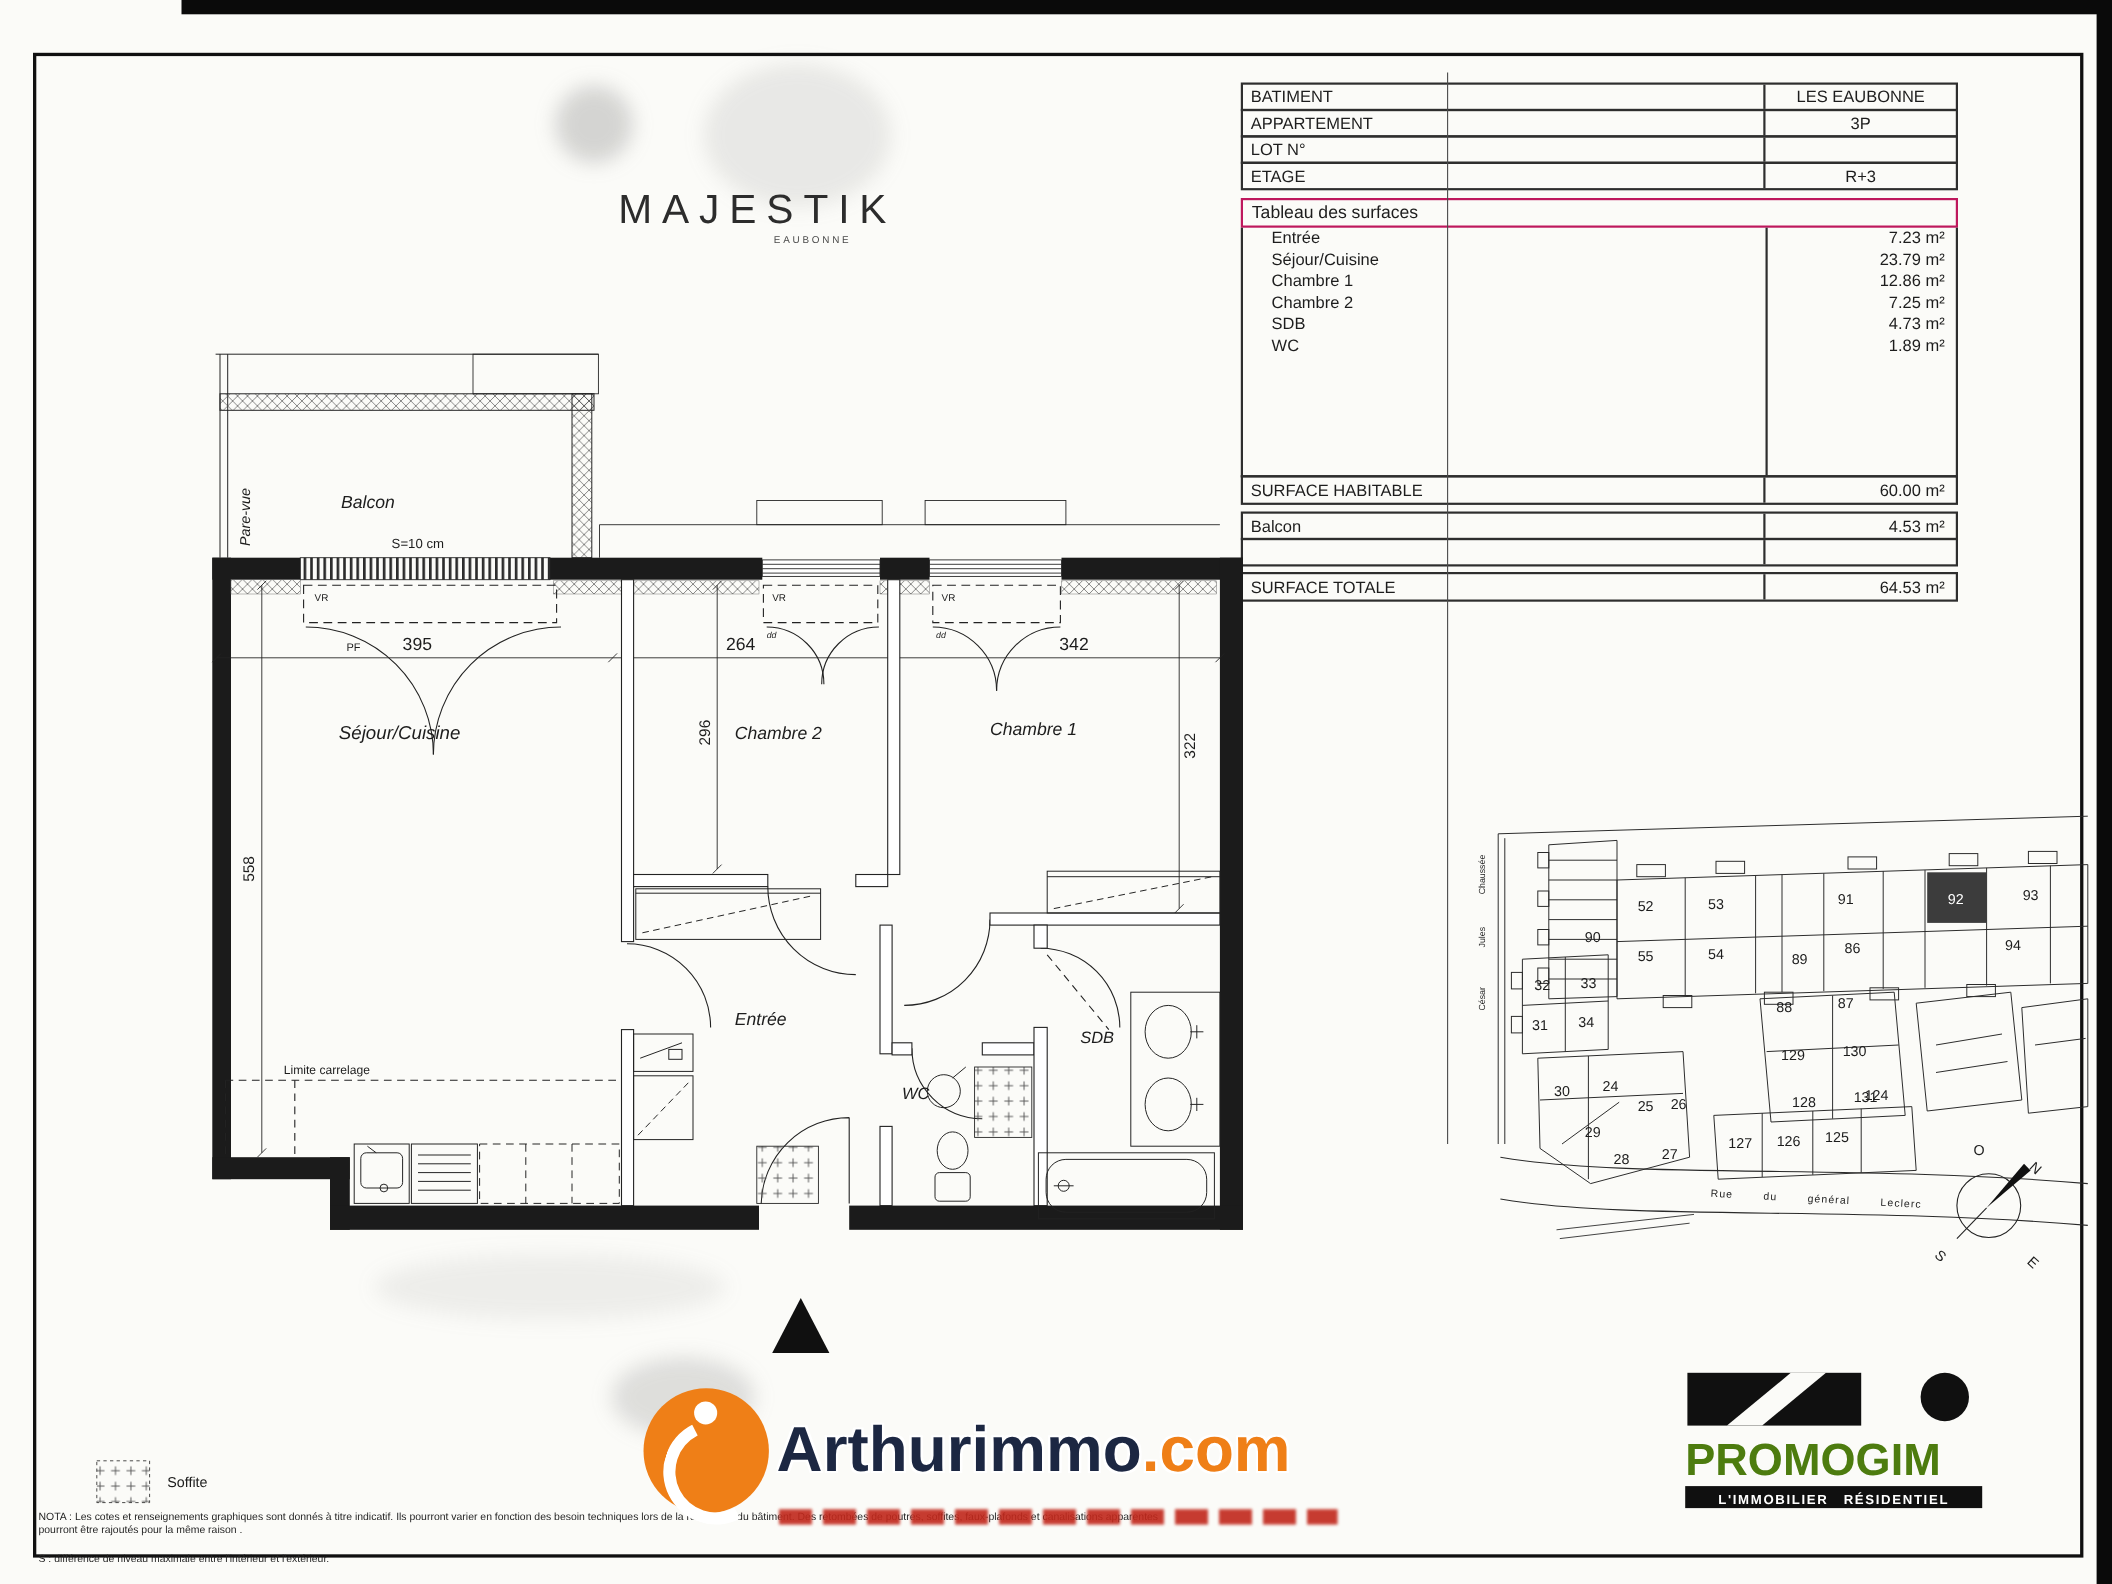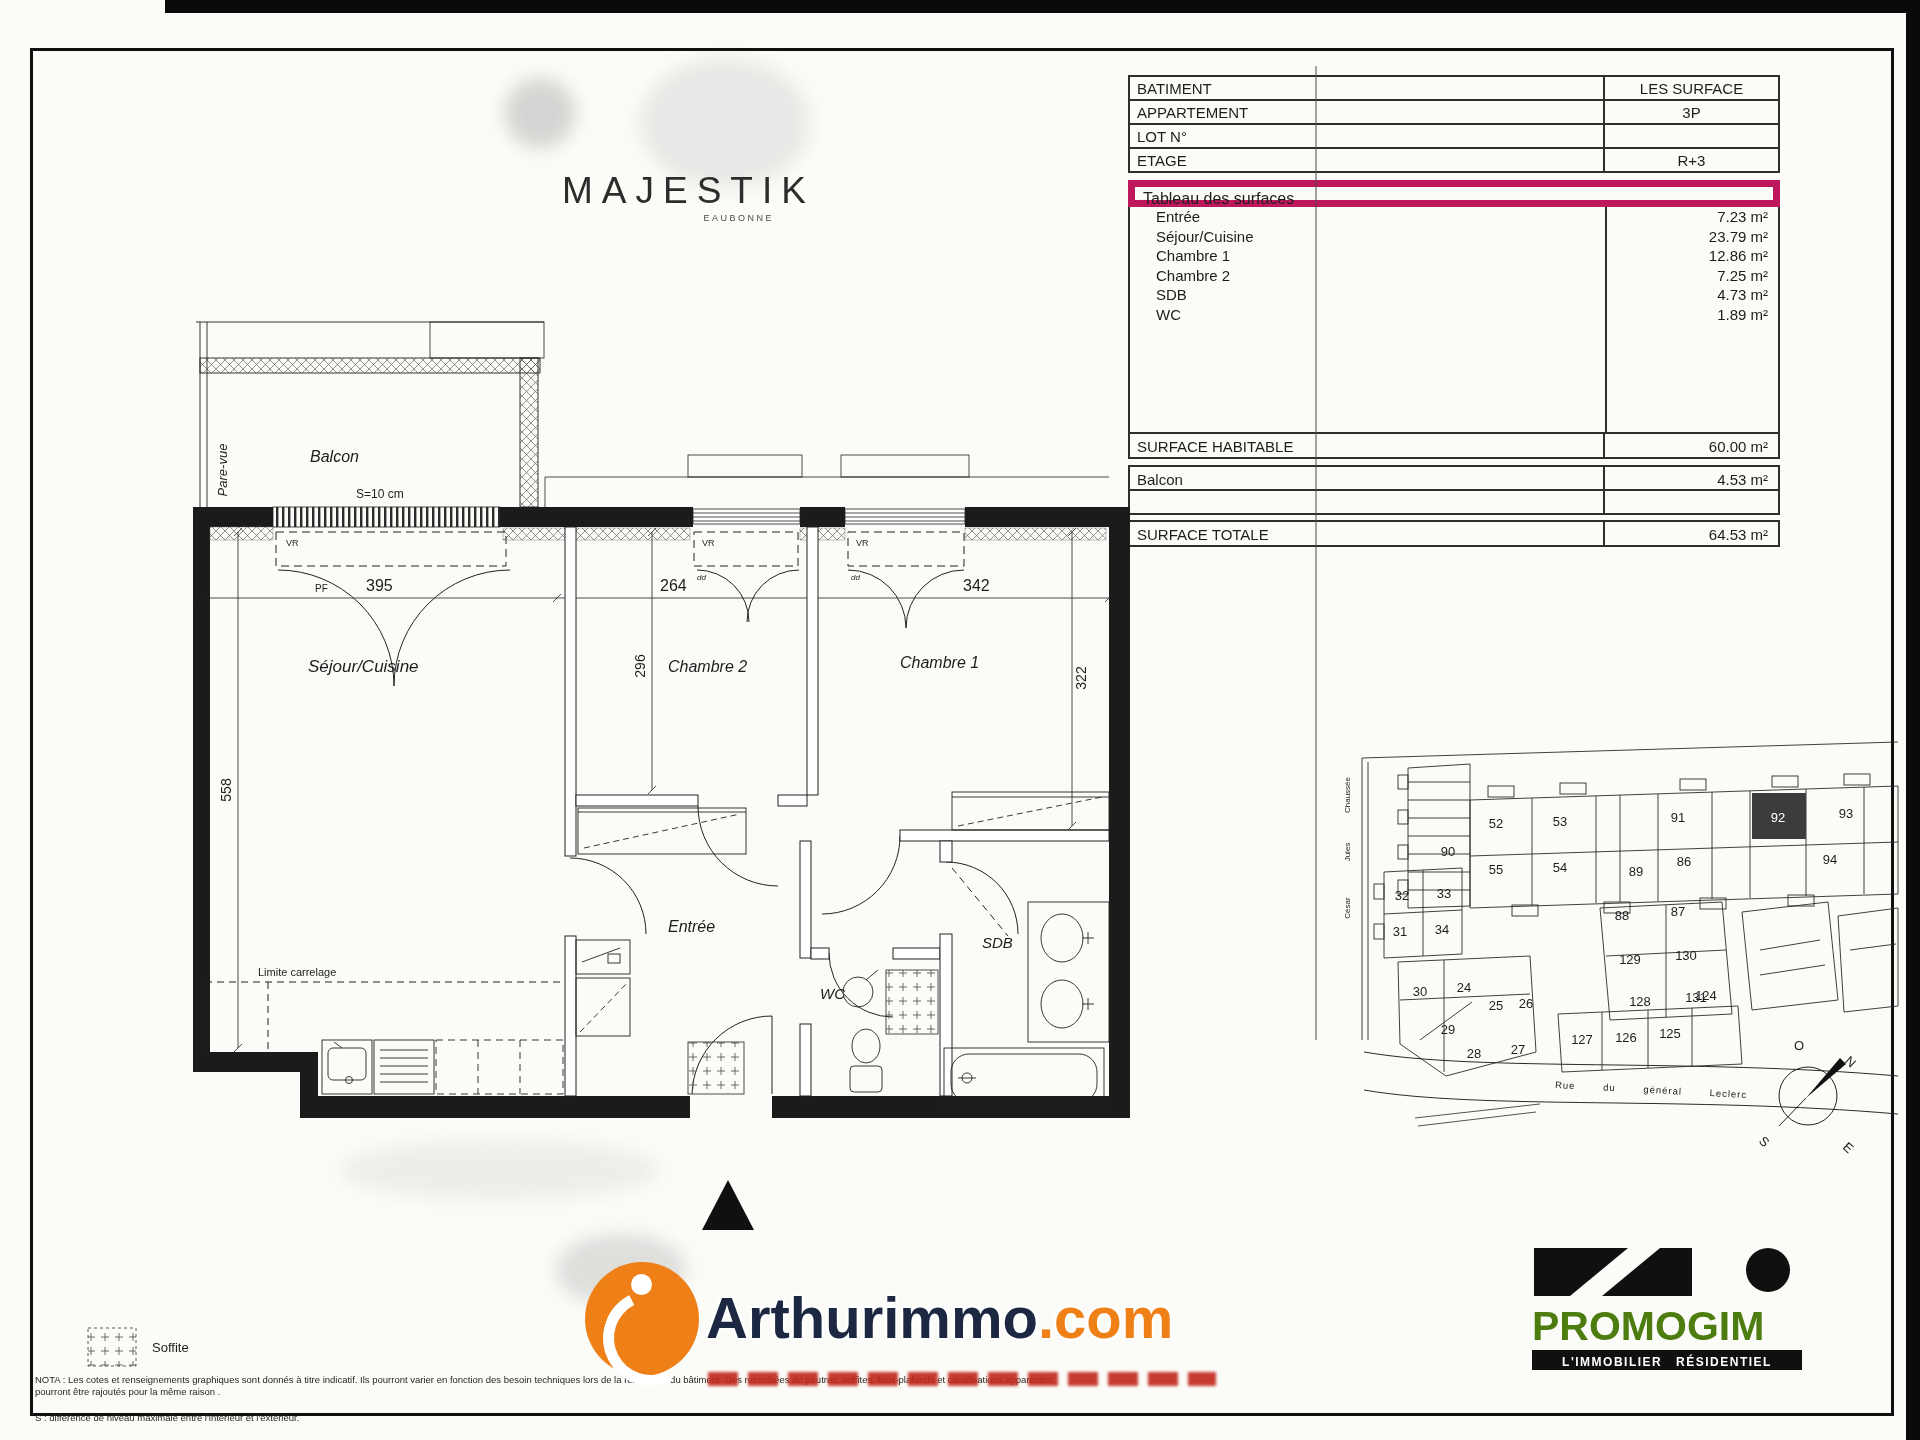--- a/index.html
+++ b/index.html
@@ -13,21 +13,21 @@
   
   .majestik{left:562px;top:170px;width:216px;}
   .maj-title{font-size:37px;font-weight:500;letter-spacing:9px;color:#2c2c2c;white-space:nowrap;}
   .maj-sub{font-size:9px;letter-spacing:2.5px;color:#4a4a4a;text-align:right;margin-top:1px;padding-right:4px;}
   
   .itable{left:1128px;top:75px;width:652px;font-size:15px;}
   .irow{display:flex;border:2px solid #2e2e2e;height:26px;box-sizing:border-box;margin-top:-2px;background:transparent;}
   .irow:first-child{margin-top:0;}
   .ilabel{width:475px;border-right:2px solid #2e2e2e;box-sizing:border-box;padding:3px 0 0 7px;}
   .ival{flex:1;text-align:center;padding-top:3px;}
-  .ititle{border:7px solid #be185d;height:27px;box-sizing:border-box;margin-top:7px;font-size:16px;padding:3px 0 0 8px;}
+  .ititle{border:2px solid #be185d;height:27px;box-sizing:border-box;margin-top:7px;font-size:16px;padding:3px 0 0 8px;}
   .isurf{border:2px solid #2e2e2e;border-top:none;height:227px;box-sizing:border-box;position:relative;}
   .isurf-divider{position:absolute;left:475px;top:0;bottom:0;border-left:2px solid #2e2e2e;}
   .sline{display:flex;line-height:19.5px;}
   .sline:first-child{margin-top:13px;}
   .sline .sl{padding-left:26px;}
   .sline .sv{margin-left:auto;padding-right:10px;}
   .ihab{display:flex;border:2px solid #2e2e2e;height:27px;box-sizing:border-box;margin-top:-2px;}
   .ihab .ilabel{padding-top:4px;}
   .ihab .iv,.ibal .iv,.itot .iv{flex:1;text-align:right;padding:4px 10px 0 0;}
   .ibal{margin-top:6px;}
@@ -68,21 +68,21 @@
 <div class="abs smudge" style="left:340px;top:1140px;width:320px;height:60px;background:rgba(120,120,120,.10);"></div>
 
 <div class="abs majestik">
   <div class="maj-title">MAJESTIK</div>
   <div class="maj-sub">EAUBONNE</div>
 </div>
 
 <div class="abs itable">
   <div class="irow">
       <div class="ilabel">BATIMENT</div>
-      <div class="ival">LES SURFACE</div>
+      <div class="ival">LES EAUBONNE</div>
     </div>
   <div class="irow">
       <div class="ilabel">APPARTEMENT</div>
       <div class="ival">3P</div>
     </div>
   <div class="irow">
       <div class="ilabel">LOT N°</div>
       <div class="ival"></div>
     </div>
   <div class="irow">

